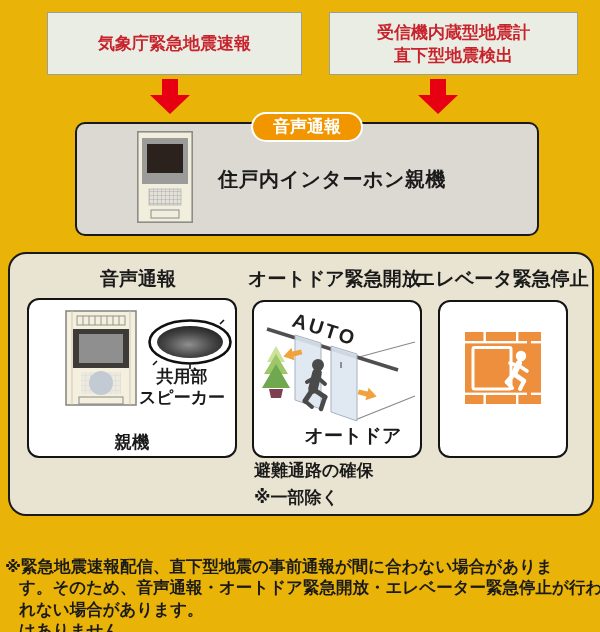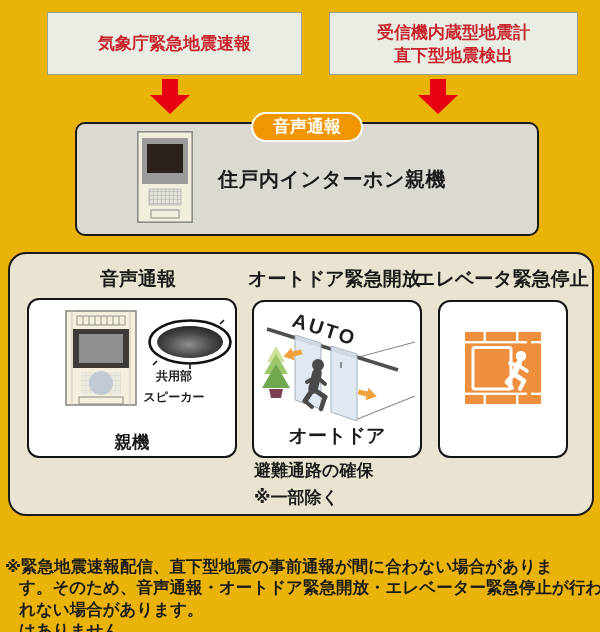--- a/index.html
+++ b/index.html
@@ -46,30 +46,30 @@
   #heading-autodoor{left:238px;width:172px;}
   #heading-elevator{left:406px;width:166px;}
   .card{position:absolute;background:#ffffff;border:2px solid #141414;border-radius:12px;}
   #card-voice{left:17px;top:44px;width:206px;height:156px;}
   #card-autodoor{left:242px;top:46px;width:166px;height:154px;}
   #card-elevator{left:428px;top:46px;width:126px;height:154px;}
 
   .intercom-b{position:absolute;left:36px;top:10px;}
   .speaker{position:absolute;right:2px;top:18px;}
   .speaker-label{
-    position:absolute;right:8px;top:66px;width:106px;text-align:center;
-    font-size:12px;font-weight:700;line-height:21px;
+    position:absolute;right:0;top:66px;width:106px;text-align:center;
+    font-size:17px;font-weight:700;line-height:21px;
   }
   .intercom-b-label{
     position:absolute;left:0;bottom:3px;width:100%;text-align:center;
     font-size:17.5px;font-weight:700;line-height:21px;white-space:nowrap;
   }
   .door-art{position:absolute;left:1px;top:2px;}
   .door-label{
-    position:absolute;left:0;bottom:7px;width:100%;text-align:center;
+    position:absolute;left:16px;bottom:7px;width:100%;text-align:center;
     font-size:19px;font-weight:700;
   }
   .sub-caption{position:absolute;left:244px;font-size:17px;font-weight:700;white-space:nowrap;}
   #autodoor-caption{top:205px;text-align:right;}
   #autodoor-note{top:232px;}
   .elev-icon{position:absolute;left:50%;top:30px;transform:translateX(-50%);}
   .elev-label{
     position:absolute;left:0;bottom:6px;width:100%;text-align:center;
     font-size:18px;font-weight:700;line-height:22px;
   }

